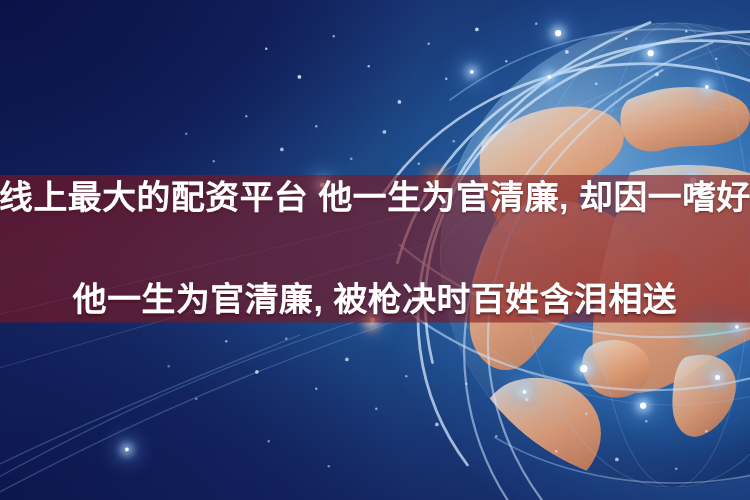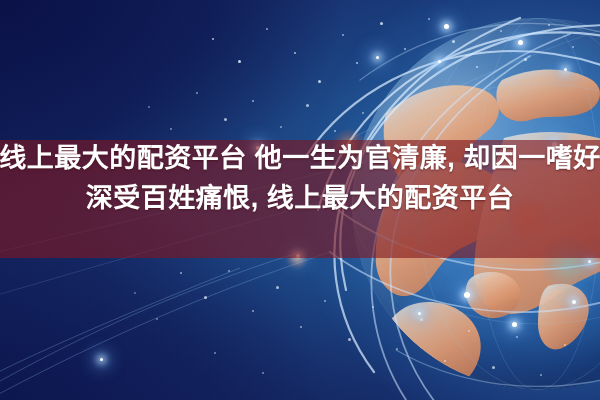--- a/index.html
+++ b/index.html
@@ -153,21 +153,21 @@
 
   
   .headline {
     position: absolute;
     left: 0;
     top: 140px;
     width: 600px;
     height: 118px;
     display: flex;
     flex-direction: column;
-    justify-content: flex-start;
+    justify-content: space-between;
     align-items: center;
     gap: 4px;
     text-align: center;
   }
 
   .hl-line {
     color: #ffffff;
     font-size: 27px;
     line-height: 36px;
     font-weight: 700;
@@ -353,16 +353,16 @@
   <div class="bokeh" style="left:332px;top:128px;width:34px;height:34px;background:radial-gradient(circle,rgba(255,150,90,0.55) 0%,rgba(255,120,60,0.18) 45%,rgba(255,120,60,0) 72%);"></div>
   <div class="bokeh" style="left:392px;top:236px;width:26px;height:26px;background:radial-gradient(circle,rgba(255,160,100,0.50) 0%,rgba(255,130,70,0.16) 48%,rgba(255,130,70,0) 74%);"></div>
   <div class="bokeh" style="left:506px;top:196px;width:44px;height:44px;background:radial-gradient(circle,rgba(255,140,80,0.38) 0%,rgba(255,110,50,0.12) 50%,rgba(255,110,50,0) 76%);"></div>
   <div class="bokeh" style="left:286px;top:248px;width:22px;height:22px;background:radial-gradient(circle,rgba(255,170,110,0.42) 0%,rgba(255,140,80,0.12) 50%,rgba(255,140,80,0) 76%);"></div>
   <div class="bokeh" style="left:540px;top:236px;width:56px;height:56px;background:radial-gradient(circle,rgba(60,220,255,0.34) 0%,rgba(50,180,250,0.10) 50%,rgba(50,180,250,0) 76%);"></div>
 
   <div class="band"></div>
 
   <div class="headline">
     <div class="hl-line hl-line-1">线上最大的配资平台 他一生为官清廉, 却因一嗜好</div>
-    <div class="hl-line hl-line-2">深受百姓痛恨, 线上最大的配资平台</div>
+    <div class="hl-line hl-line-2">他一生为官清廉, 被枪决时百姓含泪相送</div>
   </div>
 
 </div>
 
 </body></html>

